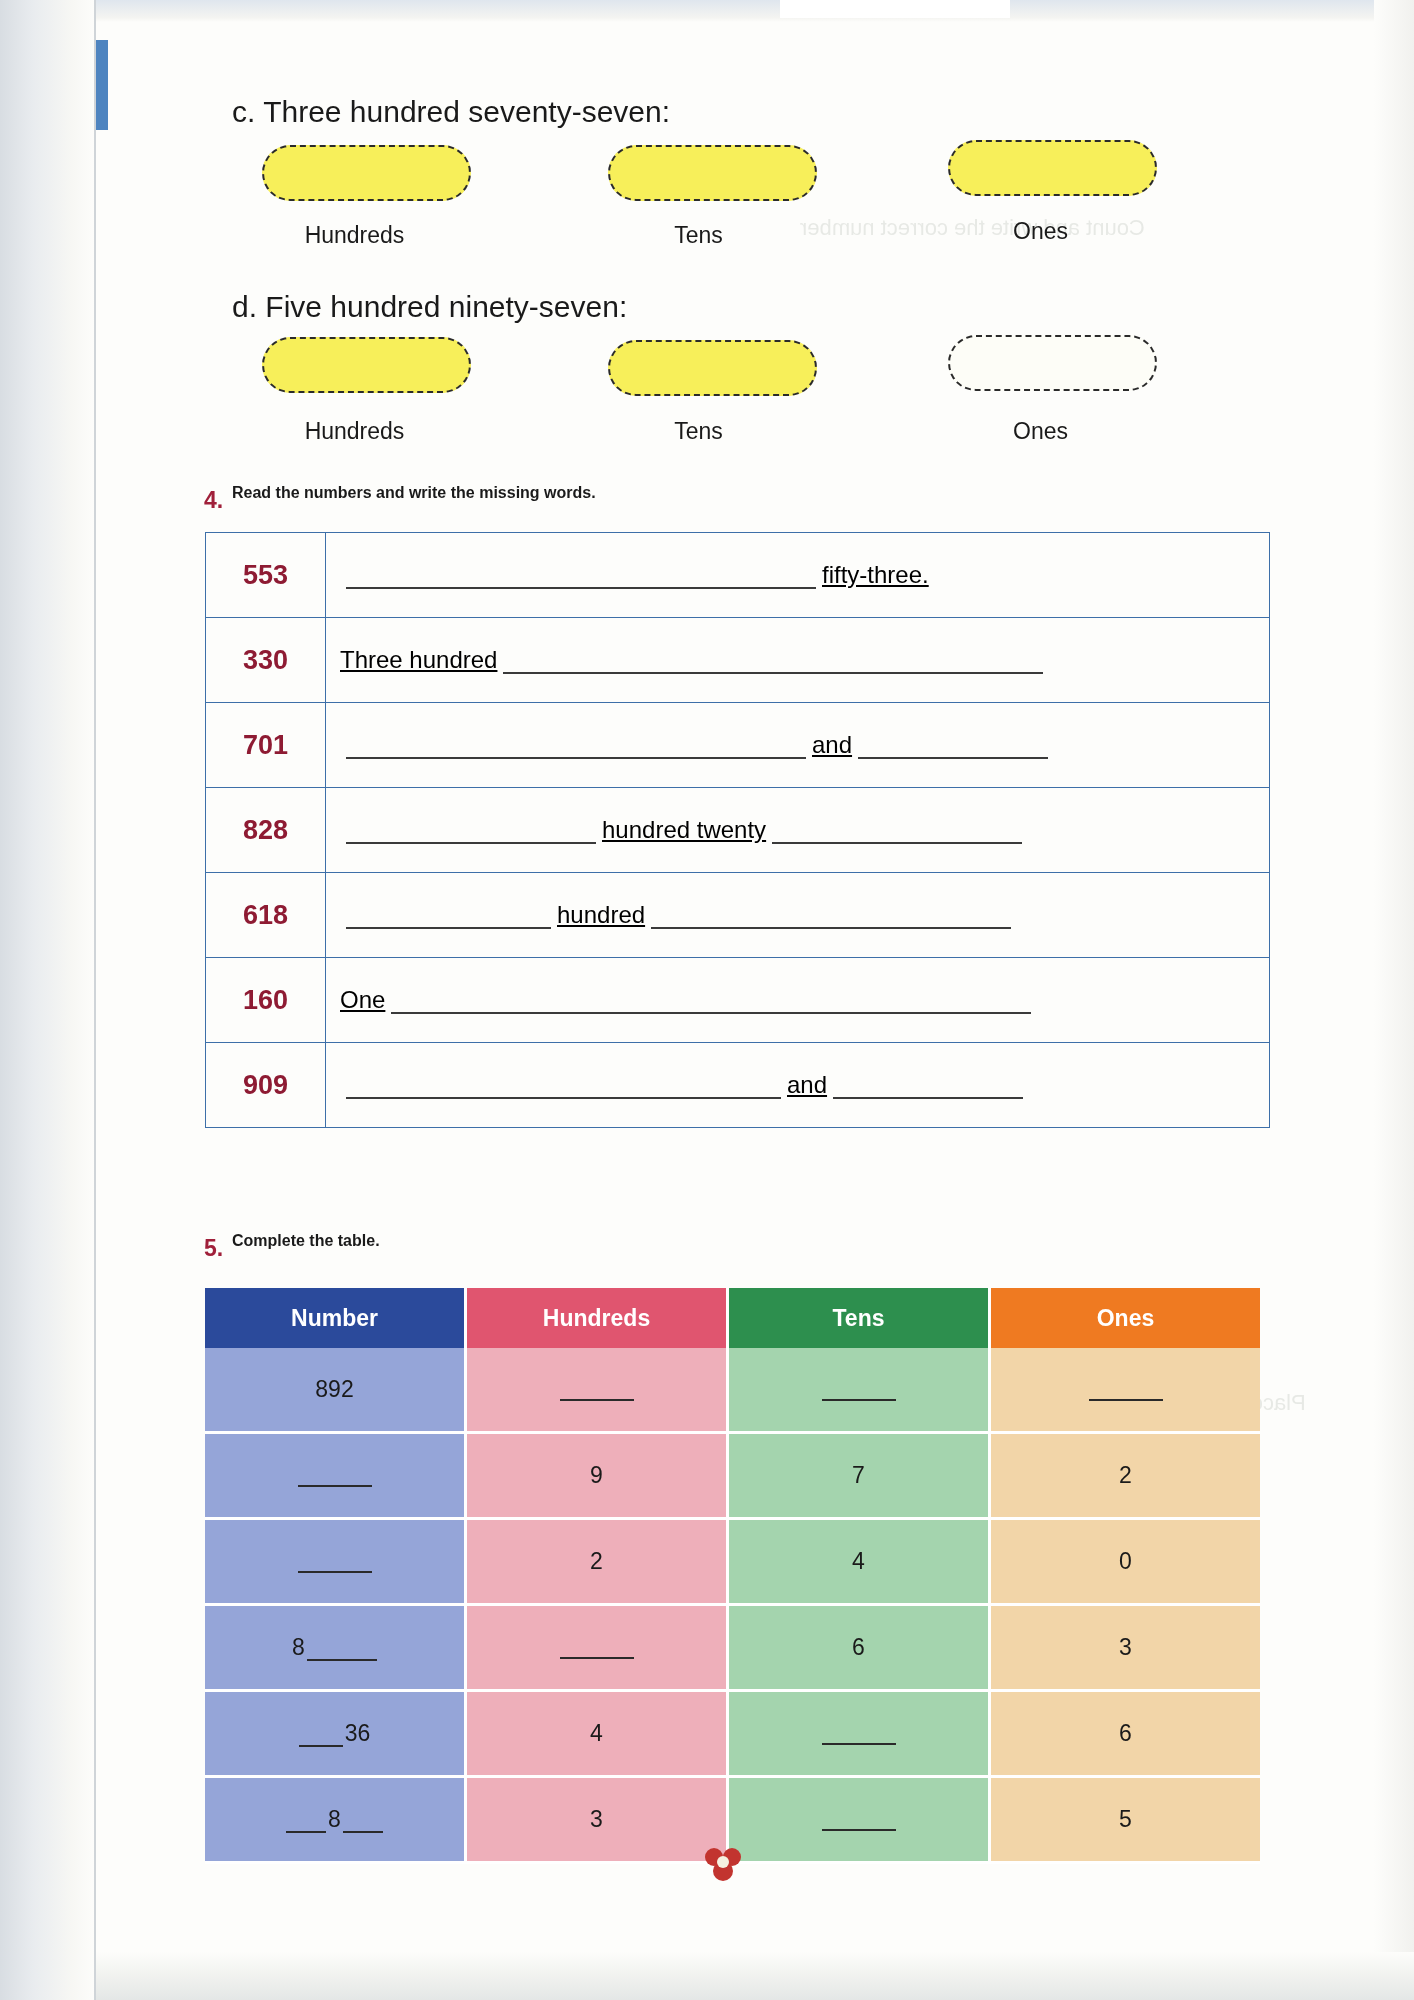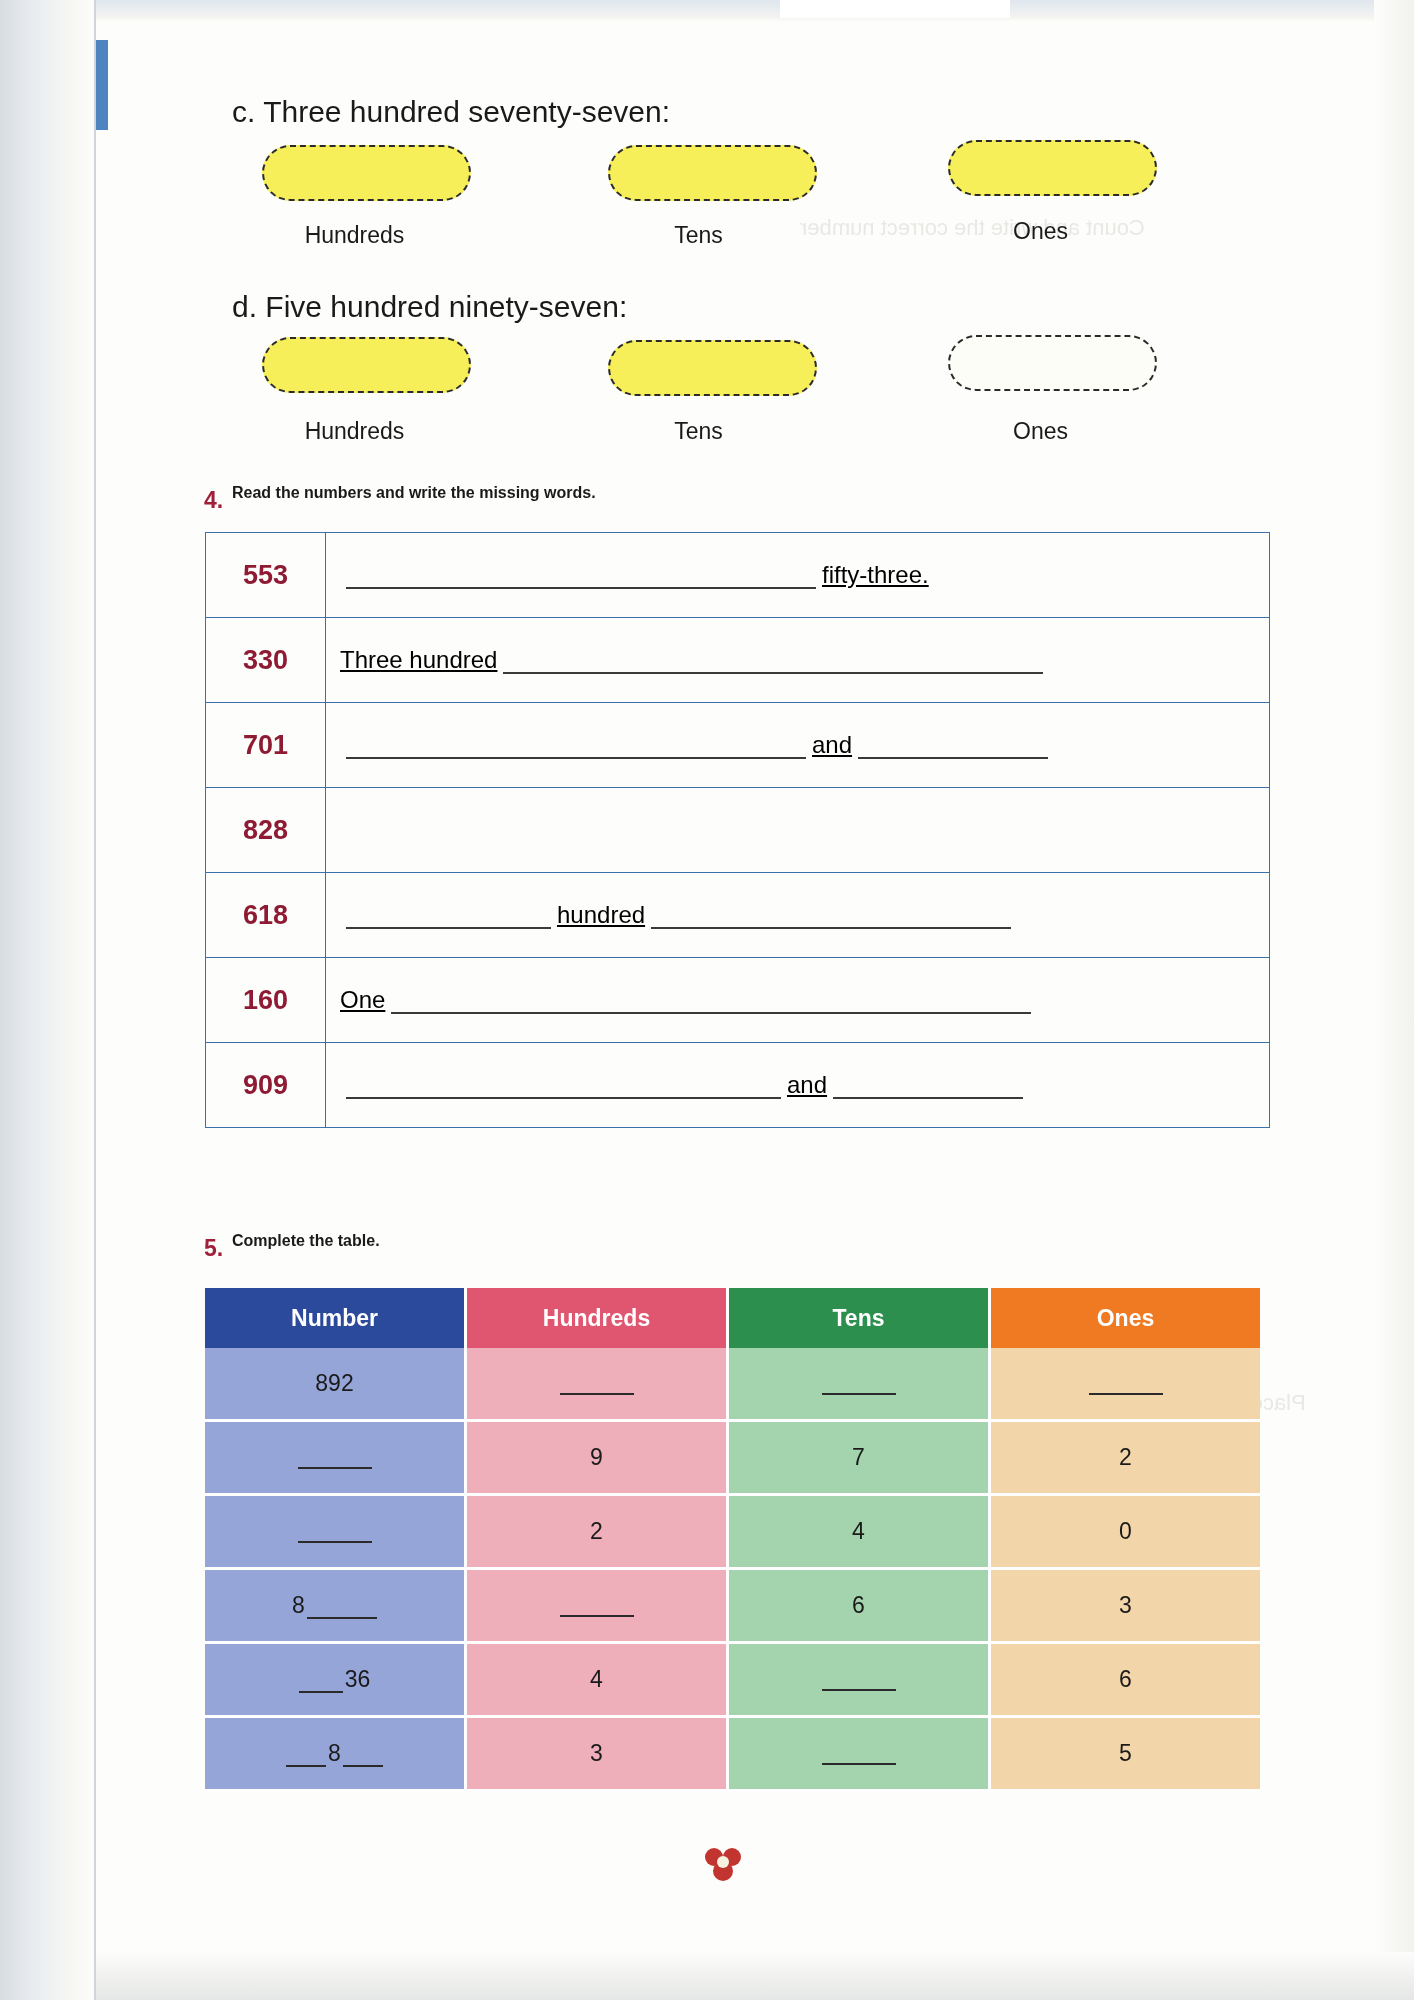--- a/index.html
+++ b/index.html
@@ -172,21 +172,21 @@
     align-items: center;
     justify-content: center;
     color: #ffffff;
     font-size: 23px;
     font-weight: bold;
     border-right: 3px solid #ffffff;
     box-sizing: border-box;
   }
   .q5-row {
     display: flex;
-    height: 74px;
+    height: 86px;
   }
   .q5-row > div {
     display: flex;
     align-items: center;
     justify-content: center;
     font-size: 23px;
     color: #1a1a1a;
     border-right: 3px solid #ffffff;
     border-bottom: 3px solid #ffffff;
     box-sizing: border-box;
@@ -302,20 +302,25 @@
         <div class="q4-num">701</div>
         <div class="q4-body">
           <span class="blank" style="width:460px;"></span>
           <span>and</span>
           <span class="blank" style="width:190px;"></span>
         </div>
       </div>
 
       <div class="q4-row">
         <div class="q4-num">828</div>
+        <div class="q4-body">
+          <span class="blank" style="width:250px;"></span>
+          <span>hundred twenty</span>
+          <span class="blank" style="width:250px;"></span>
+        </div>
       </div>
 
       <div class="q4-row">
         <div class="q4-num">618</div>
         <div class="q4-body">
           <span class="blank" style="width:205px;"></span>
           <span>hundred</span>
           <span class="blank" style="width:360px;"></span>
         </div>
       </div>

